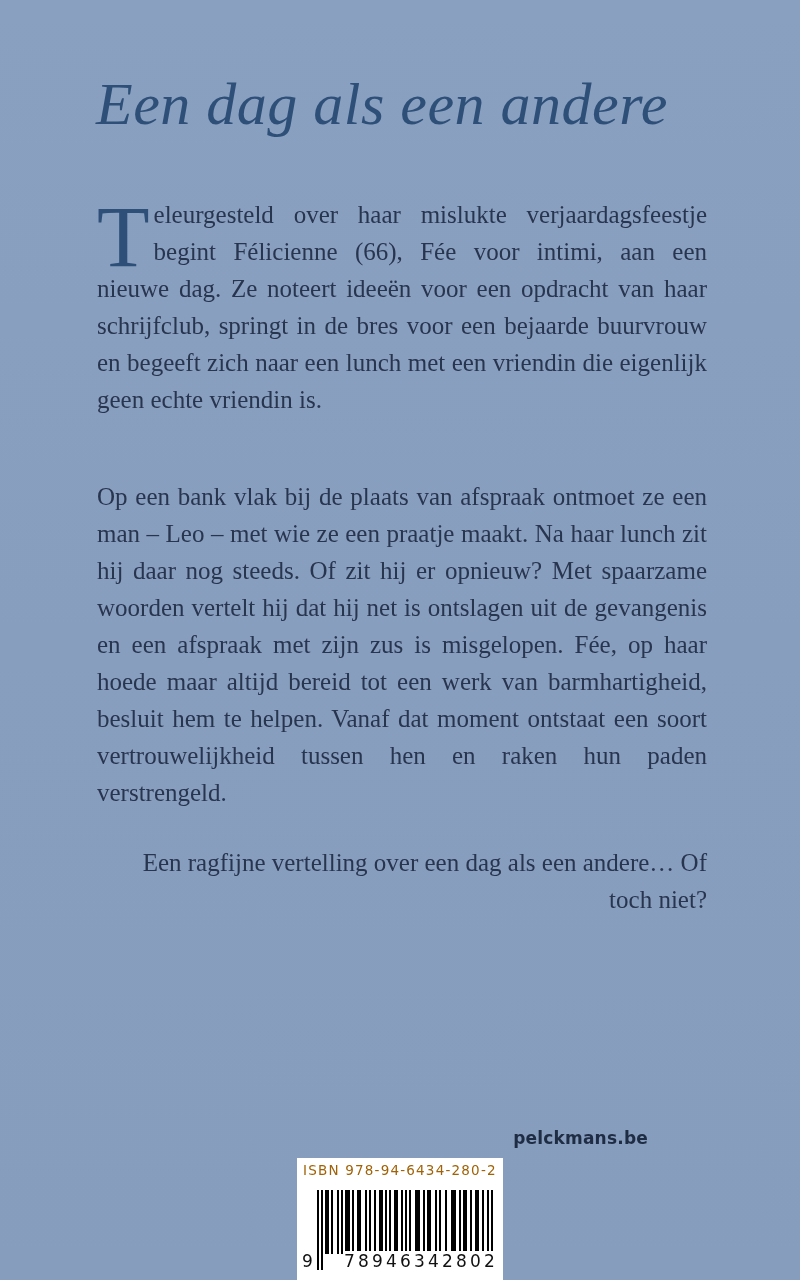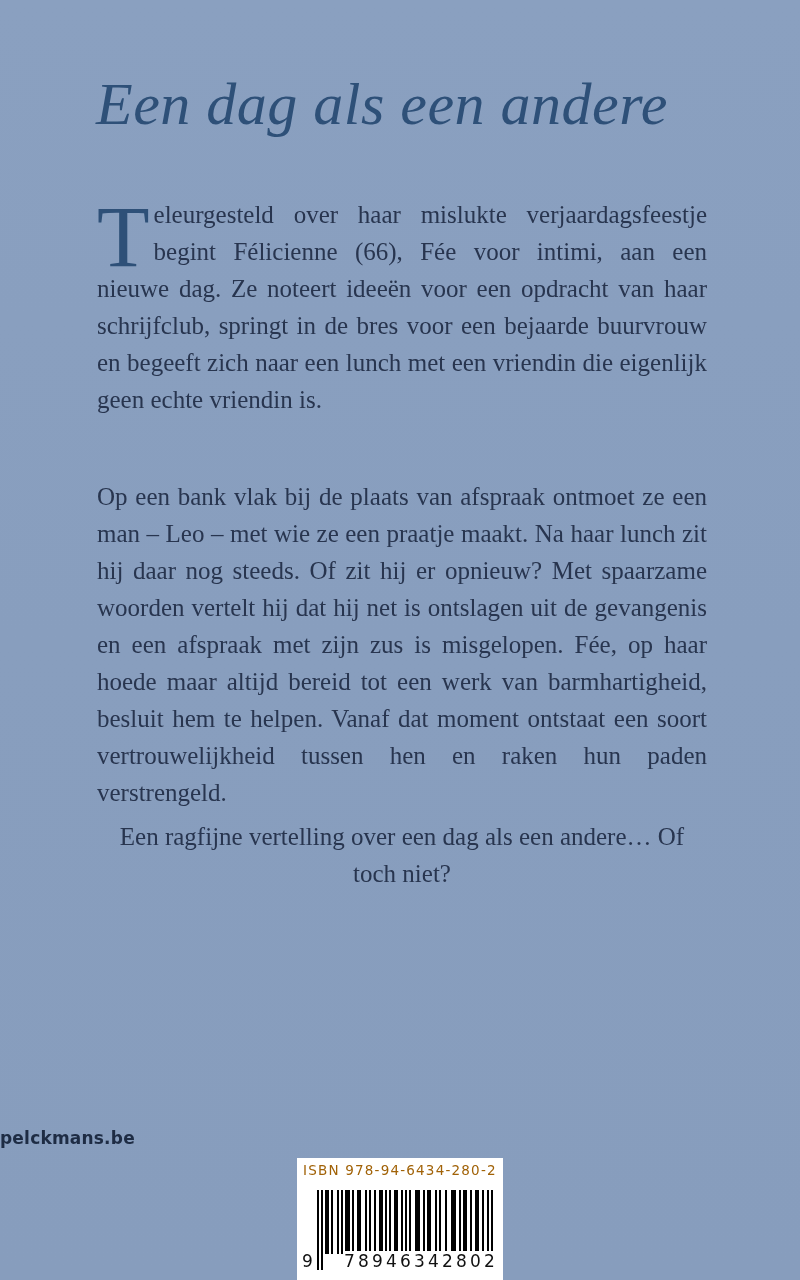--- a/index.html
+++ b/index.html
@@ -41,37 +41,37 @@
     width: 610px;
     font-family: "Liberation Serif", "DejaVu Serif", serif;
     font-size: 25px;
     line-height: 37px;
     color: #28354f;
     text-align: justify;
     margin: 0;
   }
   .para1 { top: 196px; }
   .para2 { top: 478px; }
-  .para3 { top: 818px; text-align: center; }
+  .para3 { top: 844px; text-align: right; }
   .dropcap {
     float: left;
     font-family: "Liberation Serif", "DejaVu Serif", serif;
     font-size: 86px;
     line-height: 66px;
     height: 66px;
     color: #2e5078;
     margin: 8px 4px 0 0;
     padding: 0;
   }
   .publisher {
     position: absolute;
     left: 0;
     width: 648px;
     top: 1128px;
-    text-align: left;
+    text-align: right;
     font-family: "DejaVu Sans", "Liberation Sans", sans-serif;
     font-weight: bold;
     font-size: 17px;
     color: #1e2c44;
     letter-spacing: 0.2px;
   }
   .barcode-box {
     position: absolute;
     left: 297px;
     top: 1158px;

